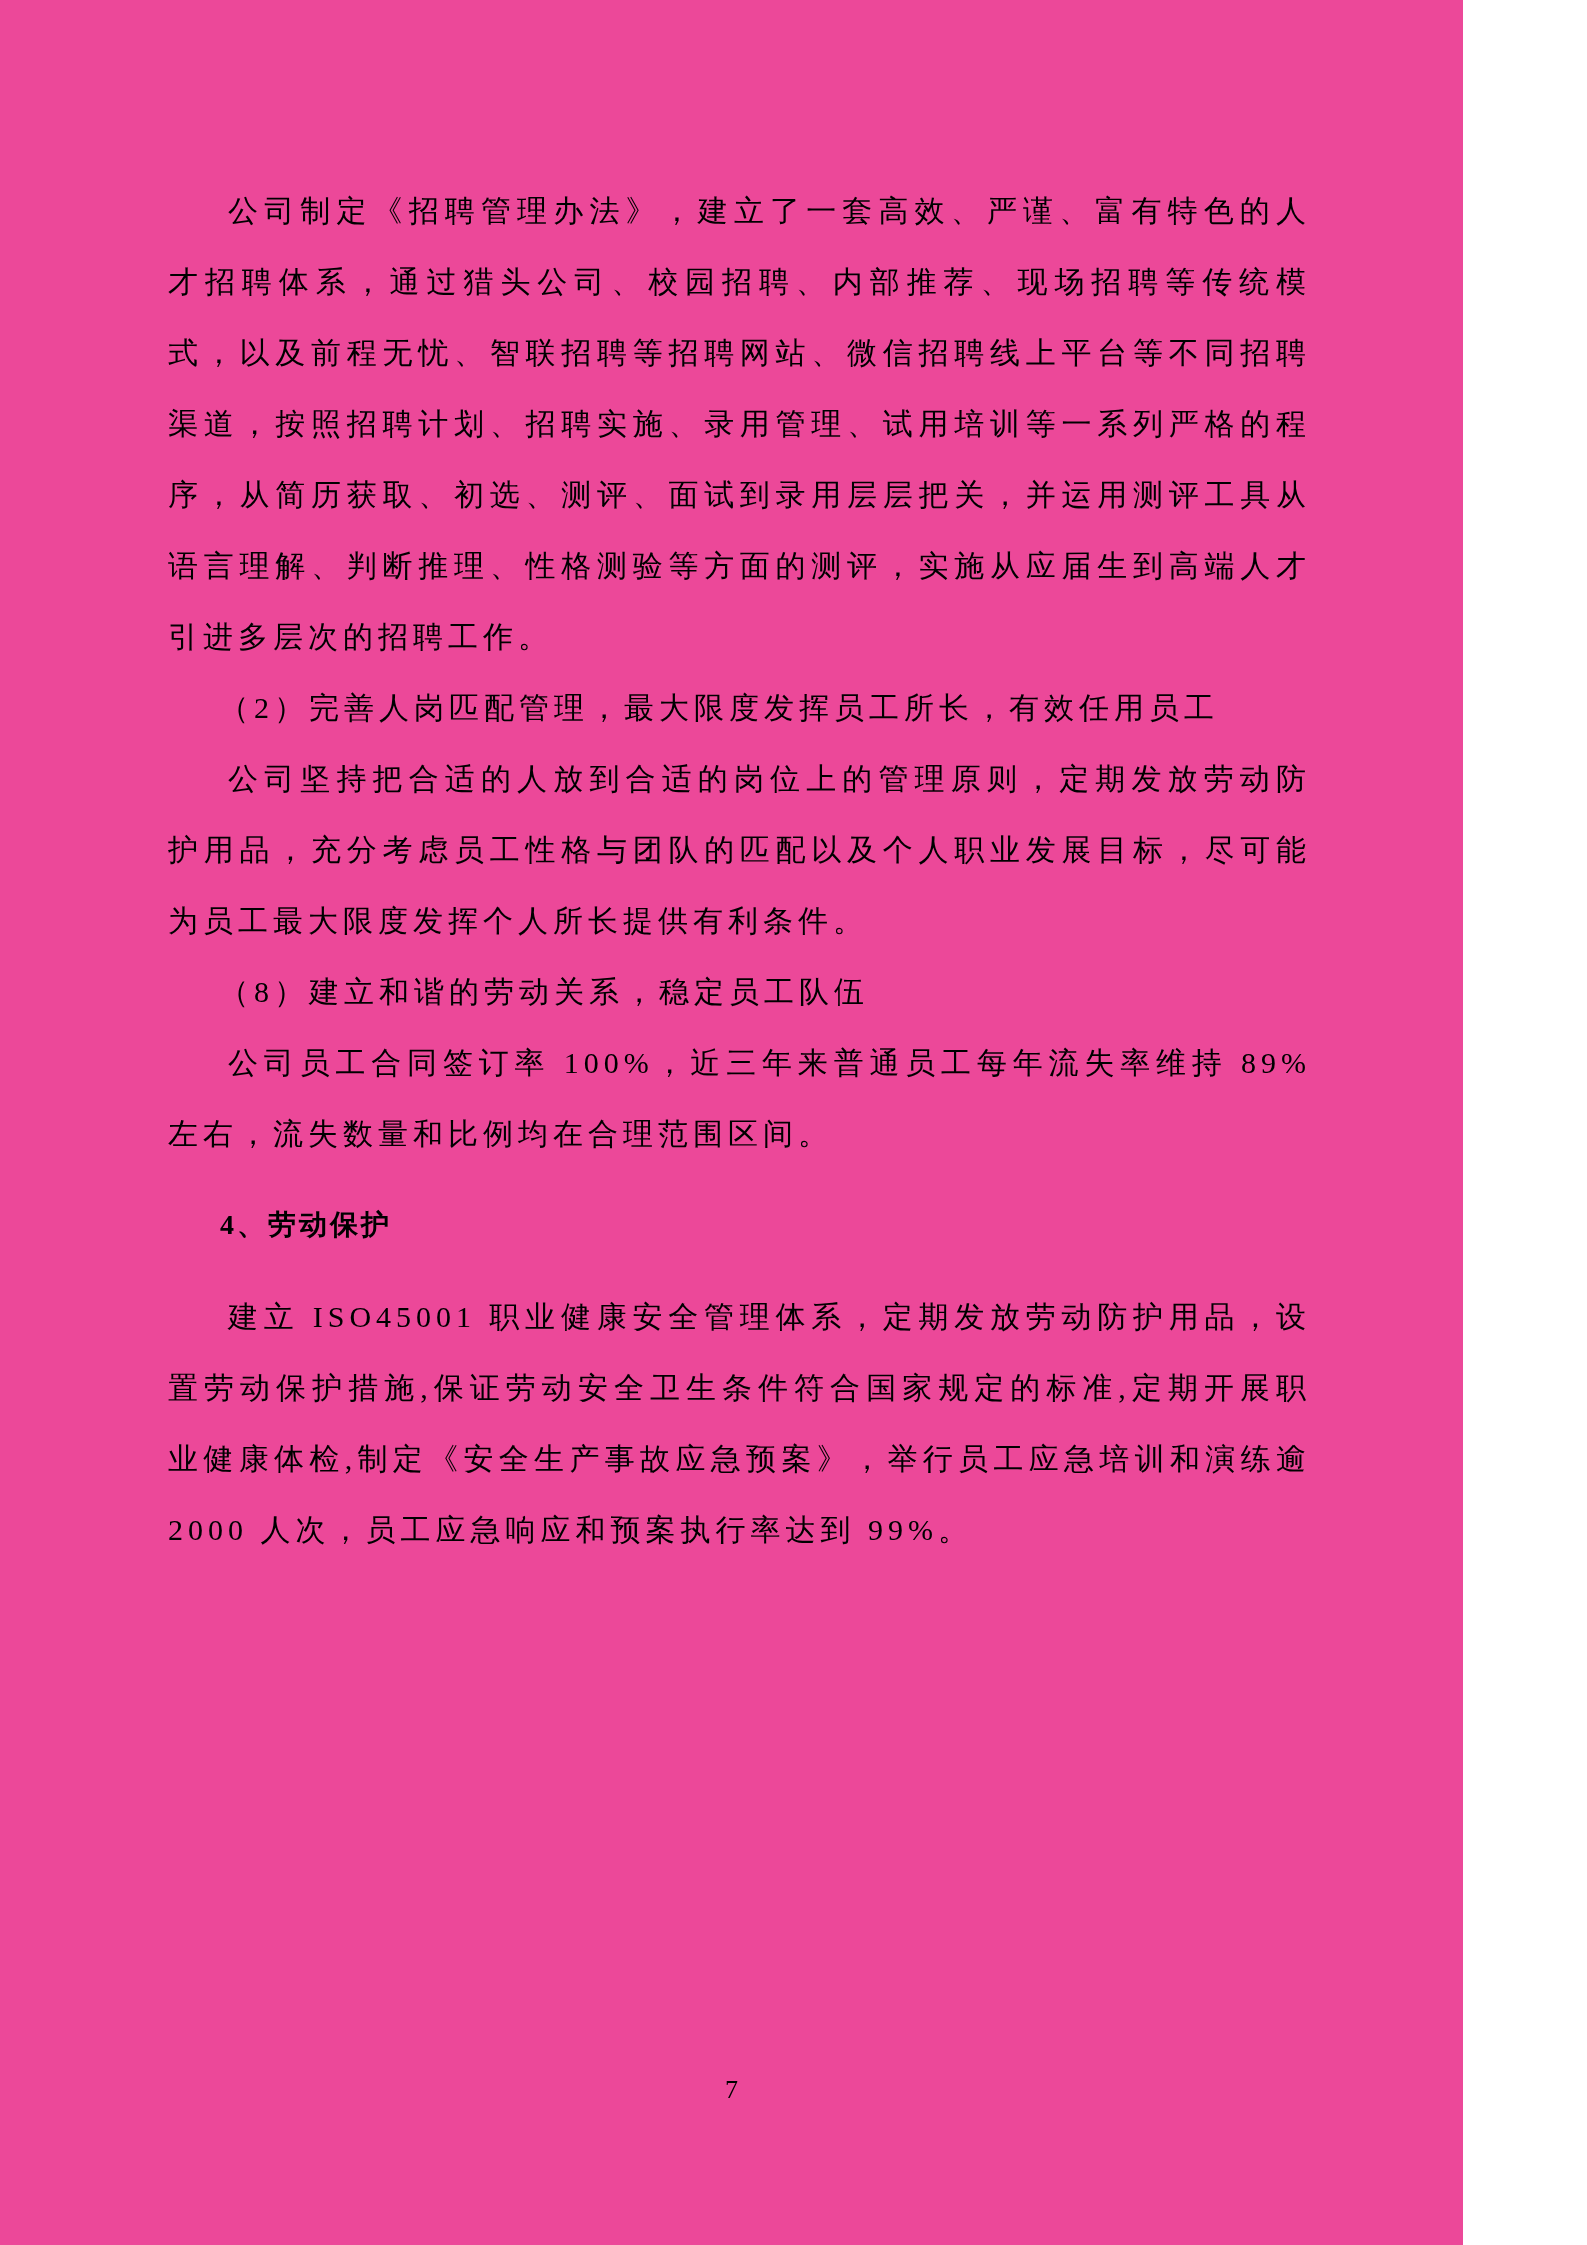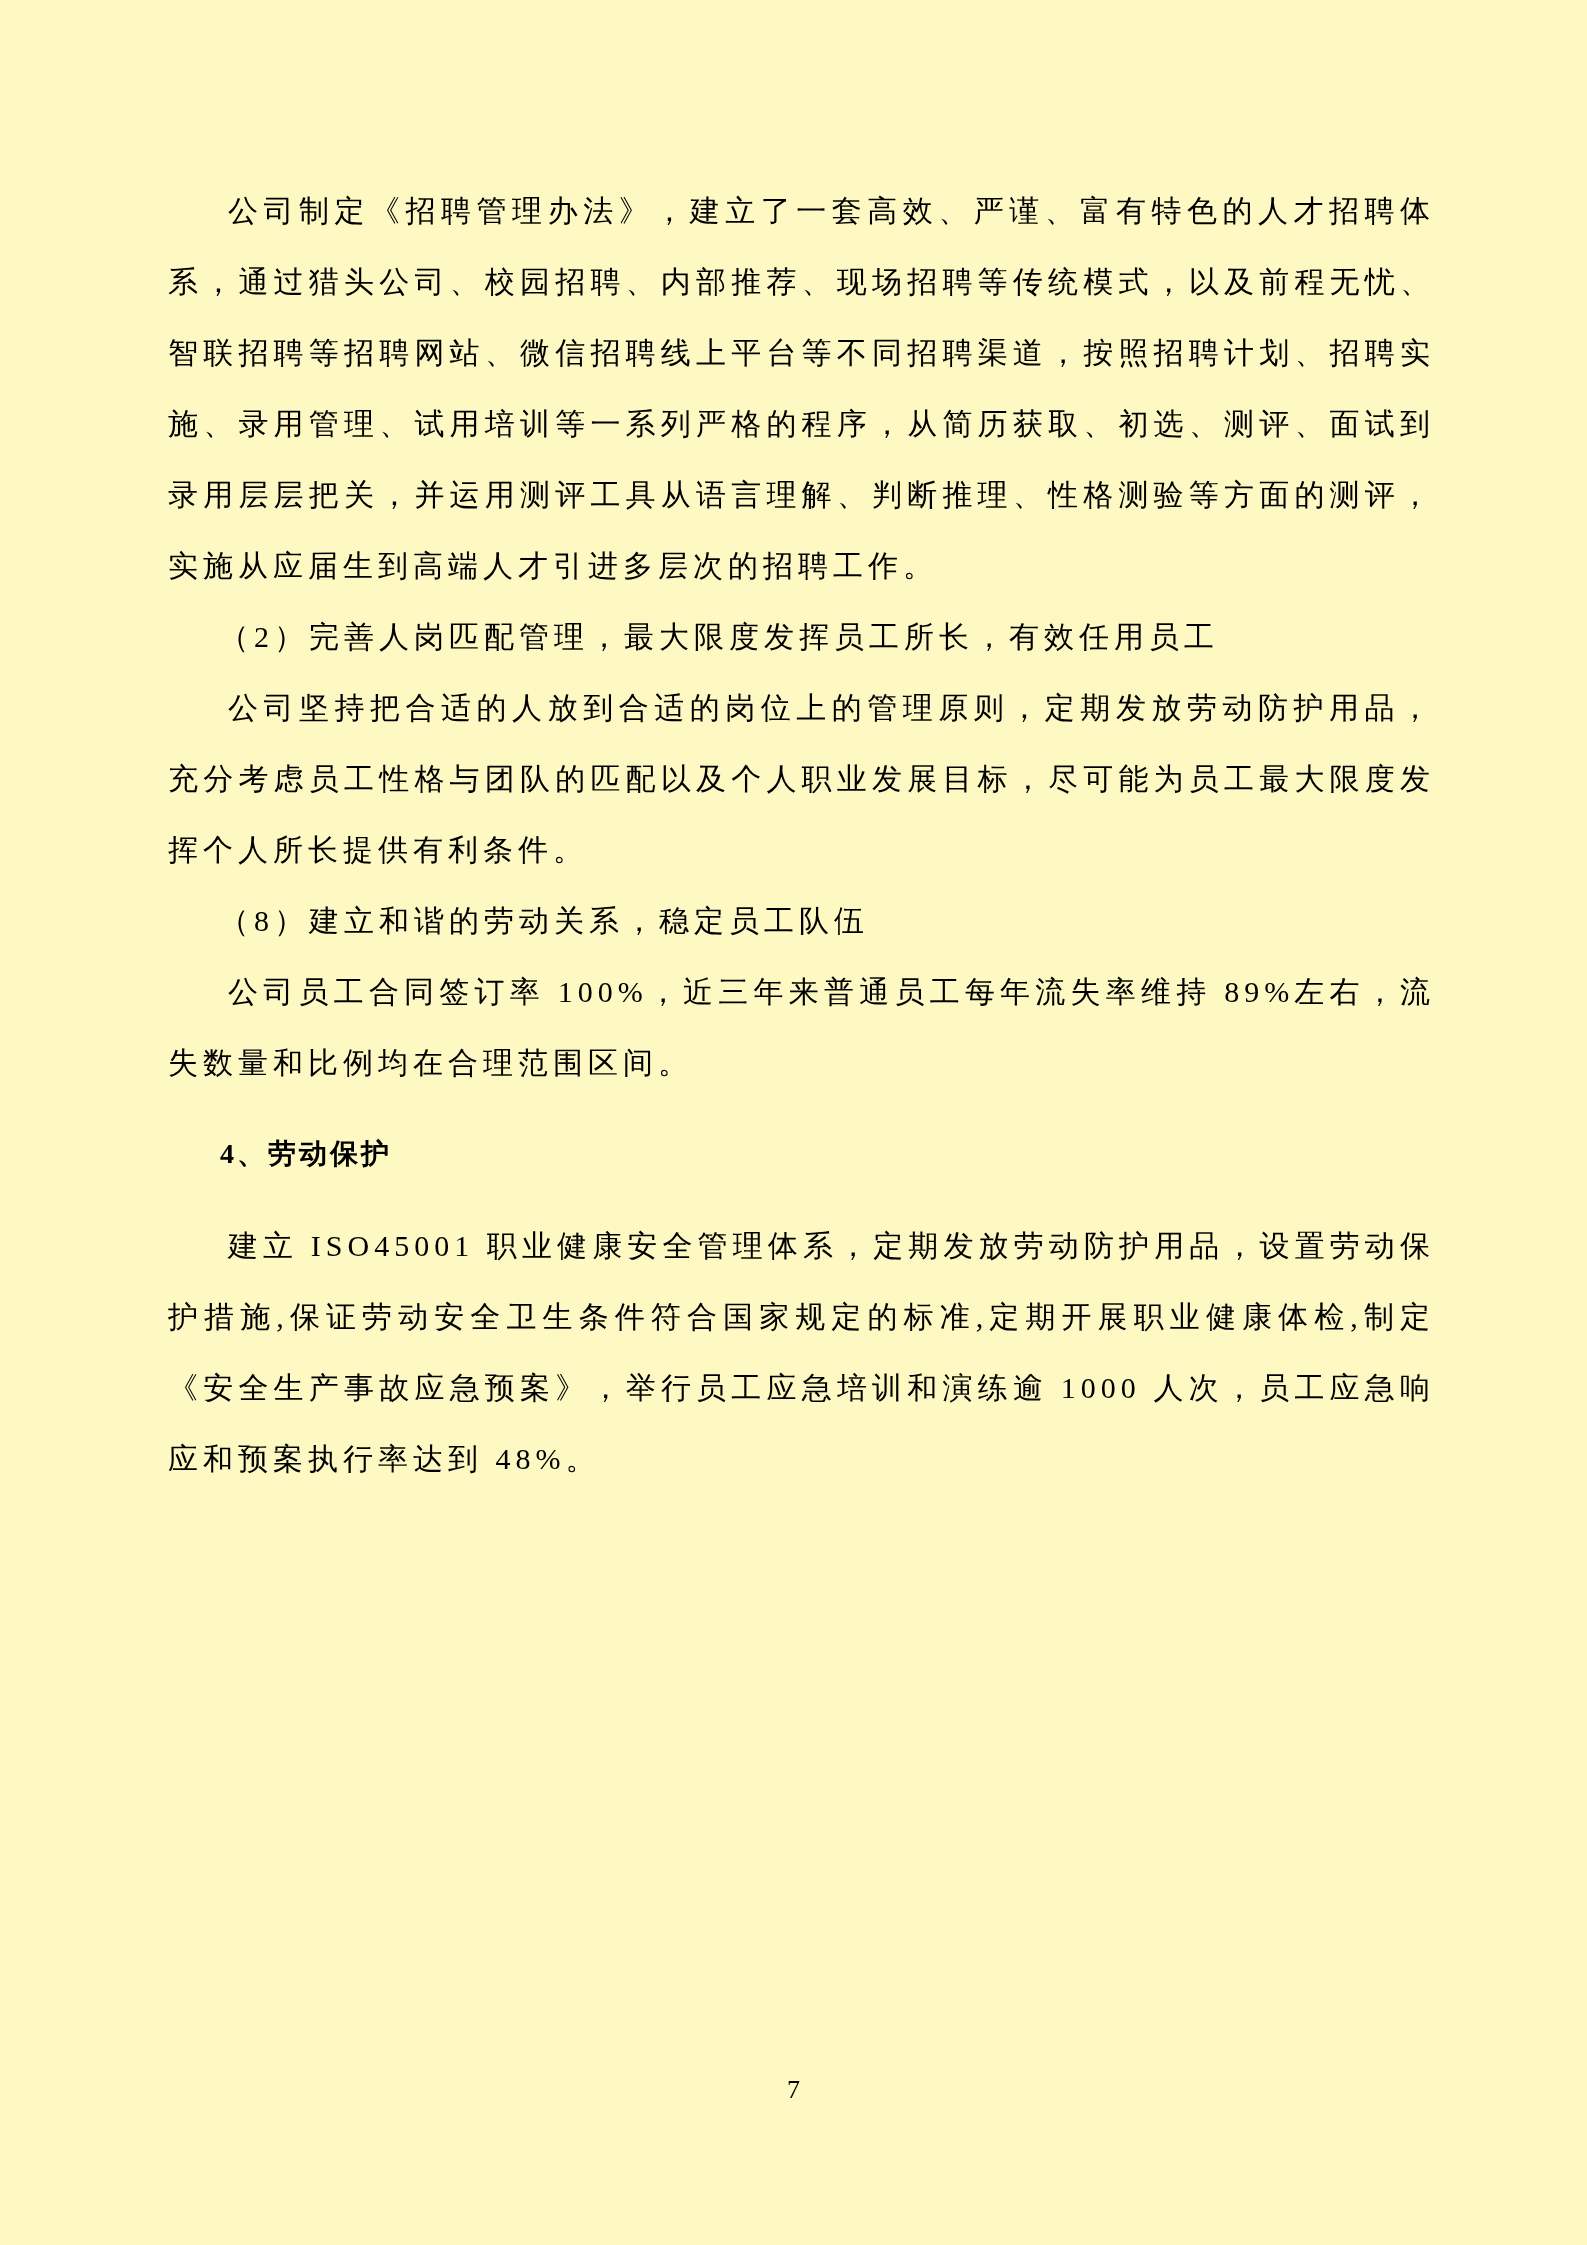--- a/index.html
+++ b/index.html
@@ -2,23 +2,23 @@
 <html><head>
 <meta charset="utf-8">
 <style>
   html, body {
     margin: 0;
     padding: 0;
     background: #ffffff;
   }
   .page {
     position: relative;
-    width: 1587px;
+    width: 1463px;
     height: 2245px;
-    background: #fef9c3;
+    background: #ec4899;
     font-family: "Liberation Serif", "DejaVu Serif", serif;
     color: #000000;
     overflow: hidden;
   }
   .content {
     position: absolute;
     left: 168px;
     right: 152px;
     top: 175px;
   }
@@ -63,18 +63,18 @@
 <body>
 
 <div class="page">
   <div class="content">
     <p class="body-para">公司制定《招聘管理办法》，建立了一套高效、严谨、富有特色的人才招聘体系，通过猎头公司、校园招聘、内部推荐、现场招聘等传统模式，以及前程无忧、智联招聘等招聘网站、微信招聘线上平台等不同招聘渠道，按照招聘计划、招聘实施、录用管理、试用培训等一系列严格的程序，从简历获取、初选、测评、面试到录用层层把关，并运用测评工具从语言理解、判断推理、性格测验等方面的测评，实施从应届生到高端人才引进多层次的招聘工作。</p>
     <p class="sub-heading">（2）完善人岗匹配管理，最大限度发挥员工所长，有效任用员工</p>
     <p class="body-para">公司坚持把合适的人放到合适的岗位上的管理原则，定期发放劳动防护用品，充分考虑员工性格与团队的匹配以及个人职业发展目标，尽可能为员工最大限度发挥个人所长提供有利条件。</p>
     <p class="sub-heading">（8）建立和谐的劳动关系，稳定员工队伍</p>
     <p class="body-para">公司员工合同签订率 100%，近三年来普通员工每年流失率维持 89%左右，流失数量和比例均在合理范围区间。</p>
     <h2 class="section-heading">4、劳动保护</h2>
-    <p class="body-para">建立 ISO45001 职业健康安全管理体系，定期发放劳动防护用品，设置劳动保护措施,保证劳动安全卫生条件符合国家规定的标准,定期开展职业健康体检,制定《安全生产事故应急预案》，举行员工应急培训和演练逾 1000 人次，员工应急响应和预案执行率达到 48%。</p>
+    <p class="body-para">建立 ISO45001 职业健康安全管理体系，定期发放劳动防护用品，设置劳动保护措施,保证劳动安全卫生条件符合国家规定的标准,定期开展职业健康体检,制定《安全生产事故应急预案》，举行员工应急培训和演练逾 2000 人次，员工应急响应和预案执行率达到 99%。</p>
   </div>
   <div class="footer">
     <span>7</span>
   </div>
 </div>
 
 </body></html>

